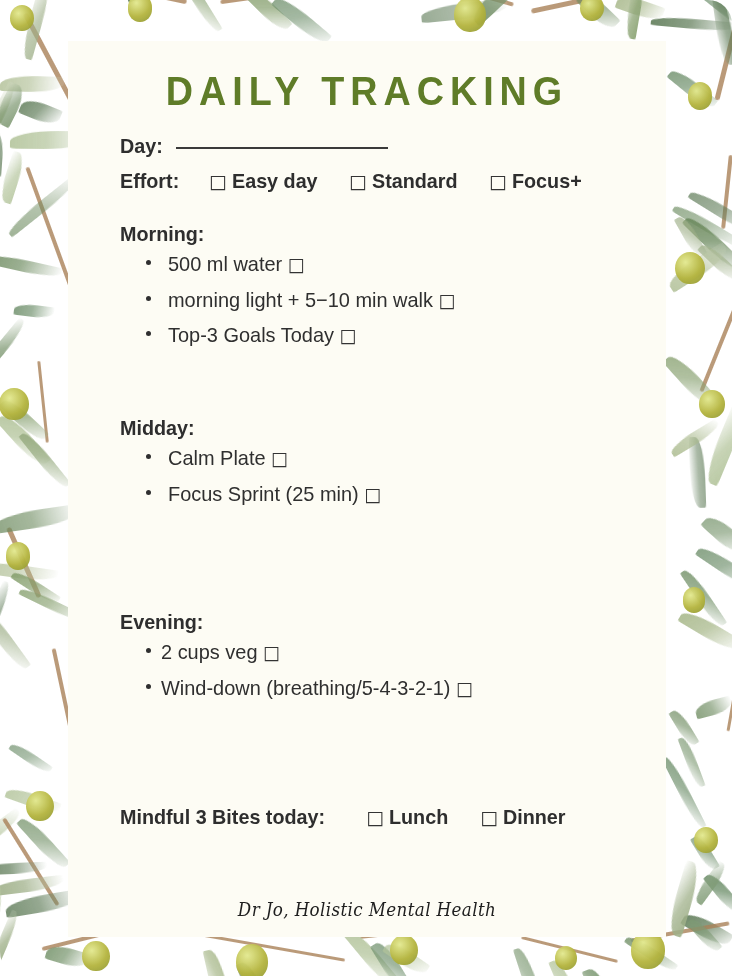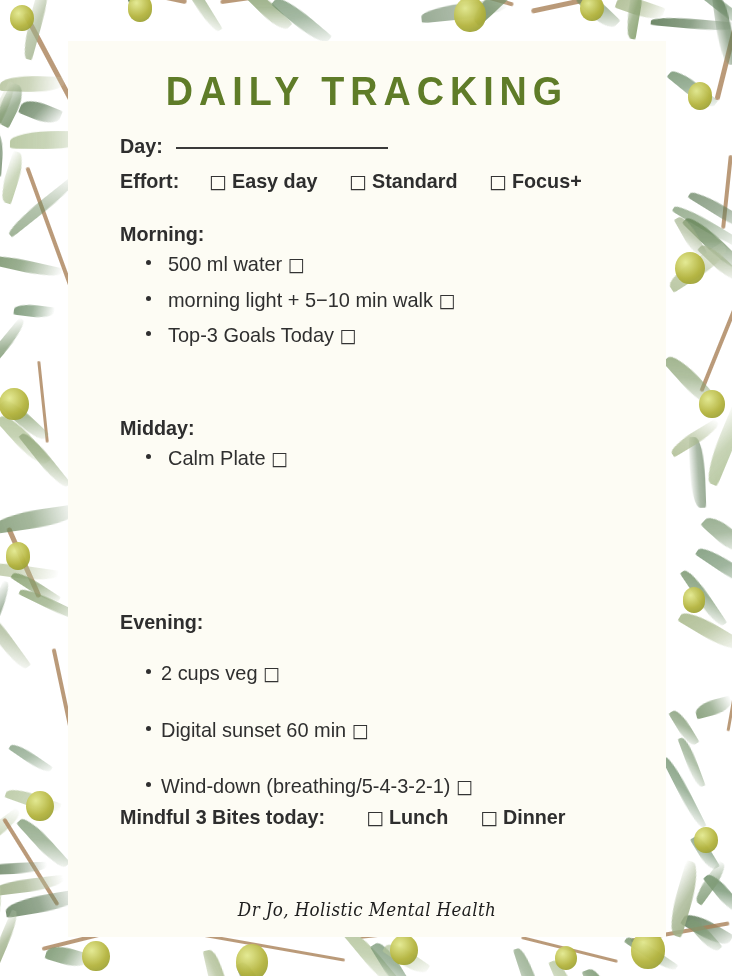--- a/index.html
+++ b/index.html
@@ -15,20 +15,21 @@
     background: #ffffff;
   }
 
   
   #page {
     position: relative;
     width: 732px;
     height: 976px;
     overflow: hidden;
     background: #ffffff;
+    border-radius: 24px;
   }
 
   
   #foliage {
     position: absolute;
     inset: 0;
     overflow: hidden;
   }
   .leaf {
     position: absolute;
@@ -165,21 +166,21 @@
   #l-morning li { height: 35.5px; line-height: 33px; }
 
   
   #h-midday { top: 375px; }
   #l-midday { left: 100px; top: 400px; }
   #l-midday li { height: 35.5px; line-height: 33px; }
 
   
   #h-evening { top: 569px; }
   #l-evening { left: 93px; top: 594px; }
-  #l-evening li { height: 35.5px; line-height: 33px; margin-top: 21px; }
+  #l-evening li { height: 35.5px; line-height: 33px; }
   #l-evening .bullet { left: -15px; }
 
   
   #row-mindful { top: 764px; white-space: nowrap; }
   #row-mindful .opt { display: inline-block; margin-left: 28px; white-space: nowrap; }
   #row-mindful .opt .box { margin-right: 5px; }
 
   
   #row-wins { top: 817px; }
   #wins-rule { width: 243px; margin-left: 10px; }
@@ -337,26 +338,26 @@
       <div class="sec-head" id="h-morning">Morning:</div>
       <ul class="sec-list" id="l-morning">
         <li><span class="bullet"></span><span class="txt"><span>500 ml water</span> <span class="box">□</span></span></li>
         <li><span class="bullet"></span><span class="txt"><span>morning light + 5−10 min walk</span> <span class="box">□</span></span></li>
         <li><span class="bullet"></span><span class="txt"><span>Top-3 Goals Today</span> <span class="box">□</span></span></li>
       </ul>
 
       <div class="sec-head" id="h-midday">Midday:</div>
       <ul class="sec-list" id="l-midday">
         <li><span class="bullet"></span><span class="txt"><span>Calm Plate</span> <span class="box">□</span></span></li>
+        <li><span class="bullet"></span><span class="txt"><span>Focus Sprint (25 min)</span> <span class="box">□</span></span></li>
       </ul>
 
       <div class="sec-head" id="h-evening">Evening:</div>
       <ul class="sec-list" id="l-evening">
         <li><span class="bullet"></span><span class="txt"><span>2 cups veg</span> <span class="box">□</span></span></li>
-        <li><span class="bullet"></span><span class="txt"><span>Digital sunset 60 min</span> <span class="box">□</span></span></li>
         <li><span class="bullet"></span><span class="txt"><span>Wind-down (breathing/5-4-3-2-1)</span> <span class="box">□</span></span></li>
       </ul>
 
       <div class="blk" id="row-mindful">
         <span class="lbl">Mindful 3 Bites today:</span><span class="opt"><span class="box">□</span><span class="lbl">Lunch</span></span><span class="opt"><span class="box">□</span><span class="lbl">Dinner</span></span>
       </div>
 
 
       <div class="footer">Dr Jo, Holistic Mental Health</div>
 

